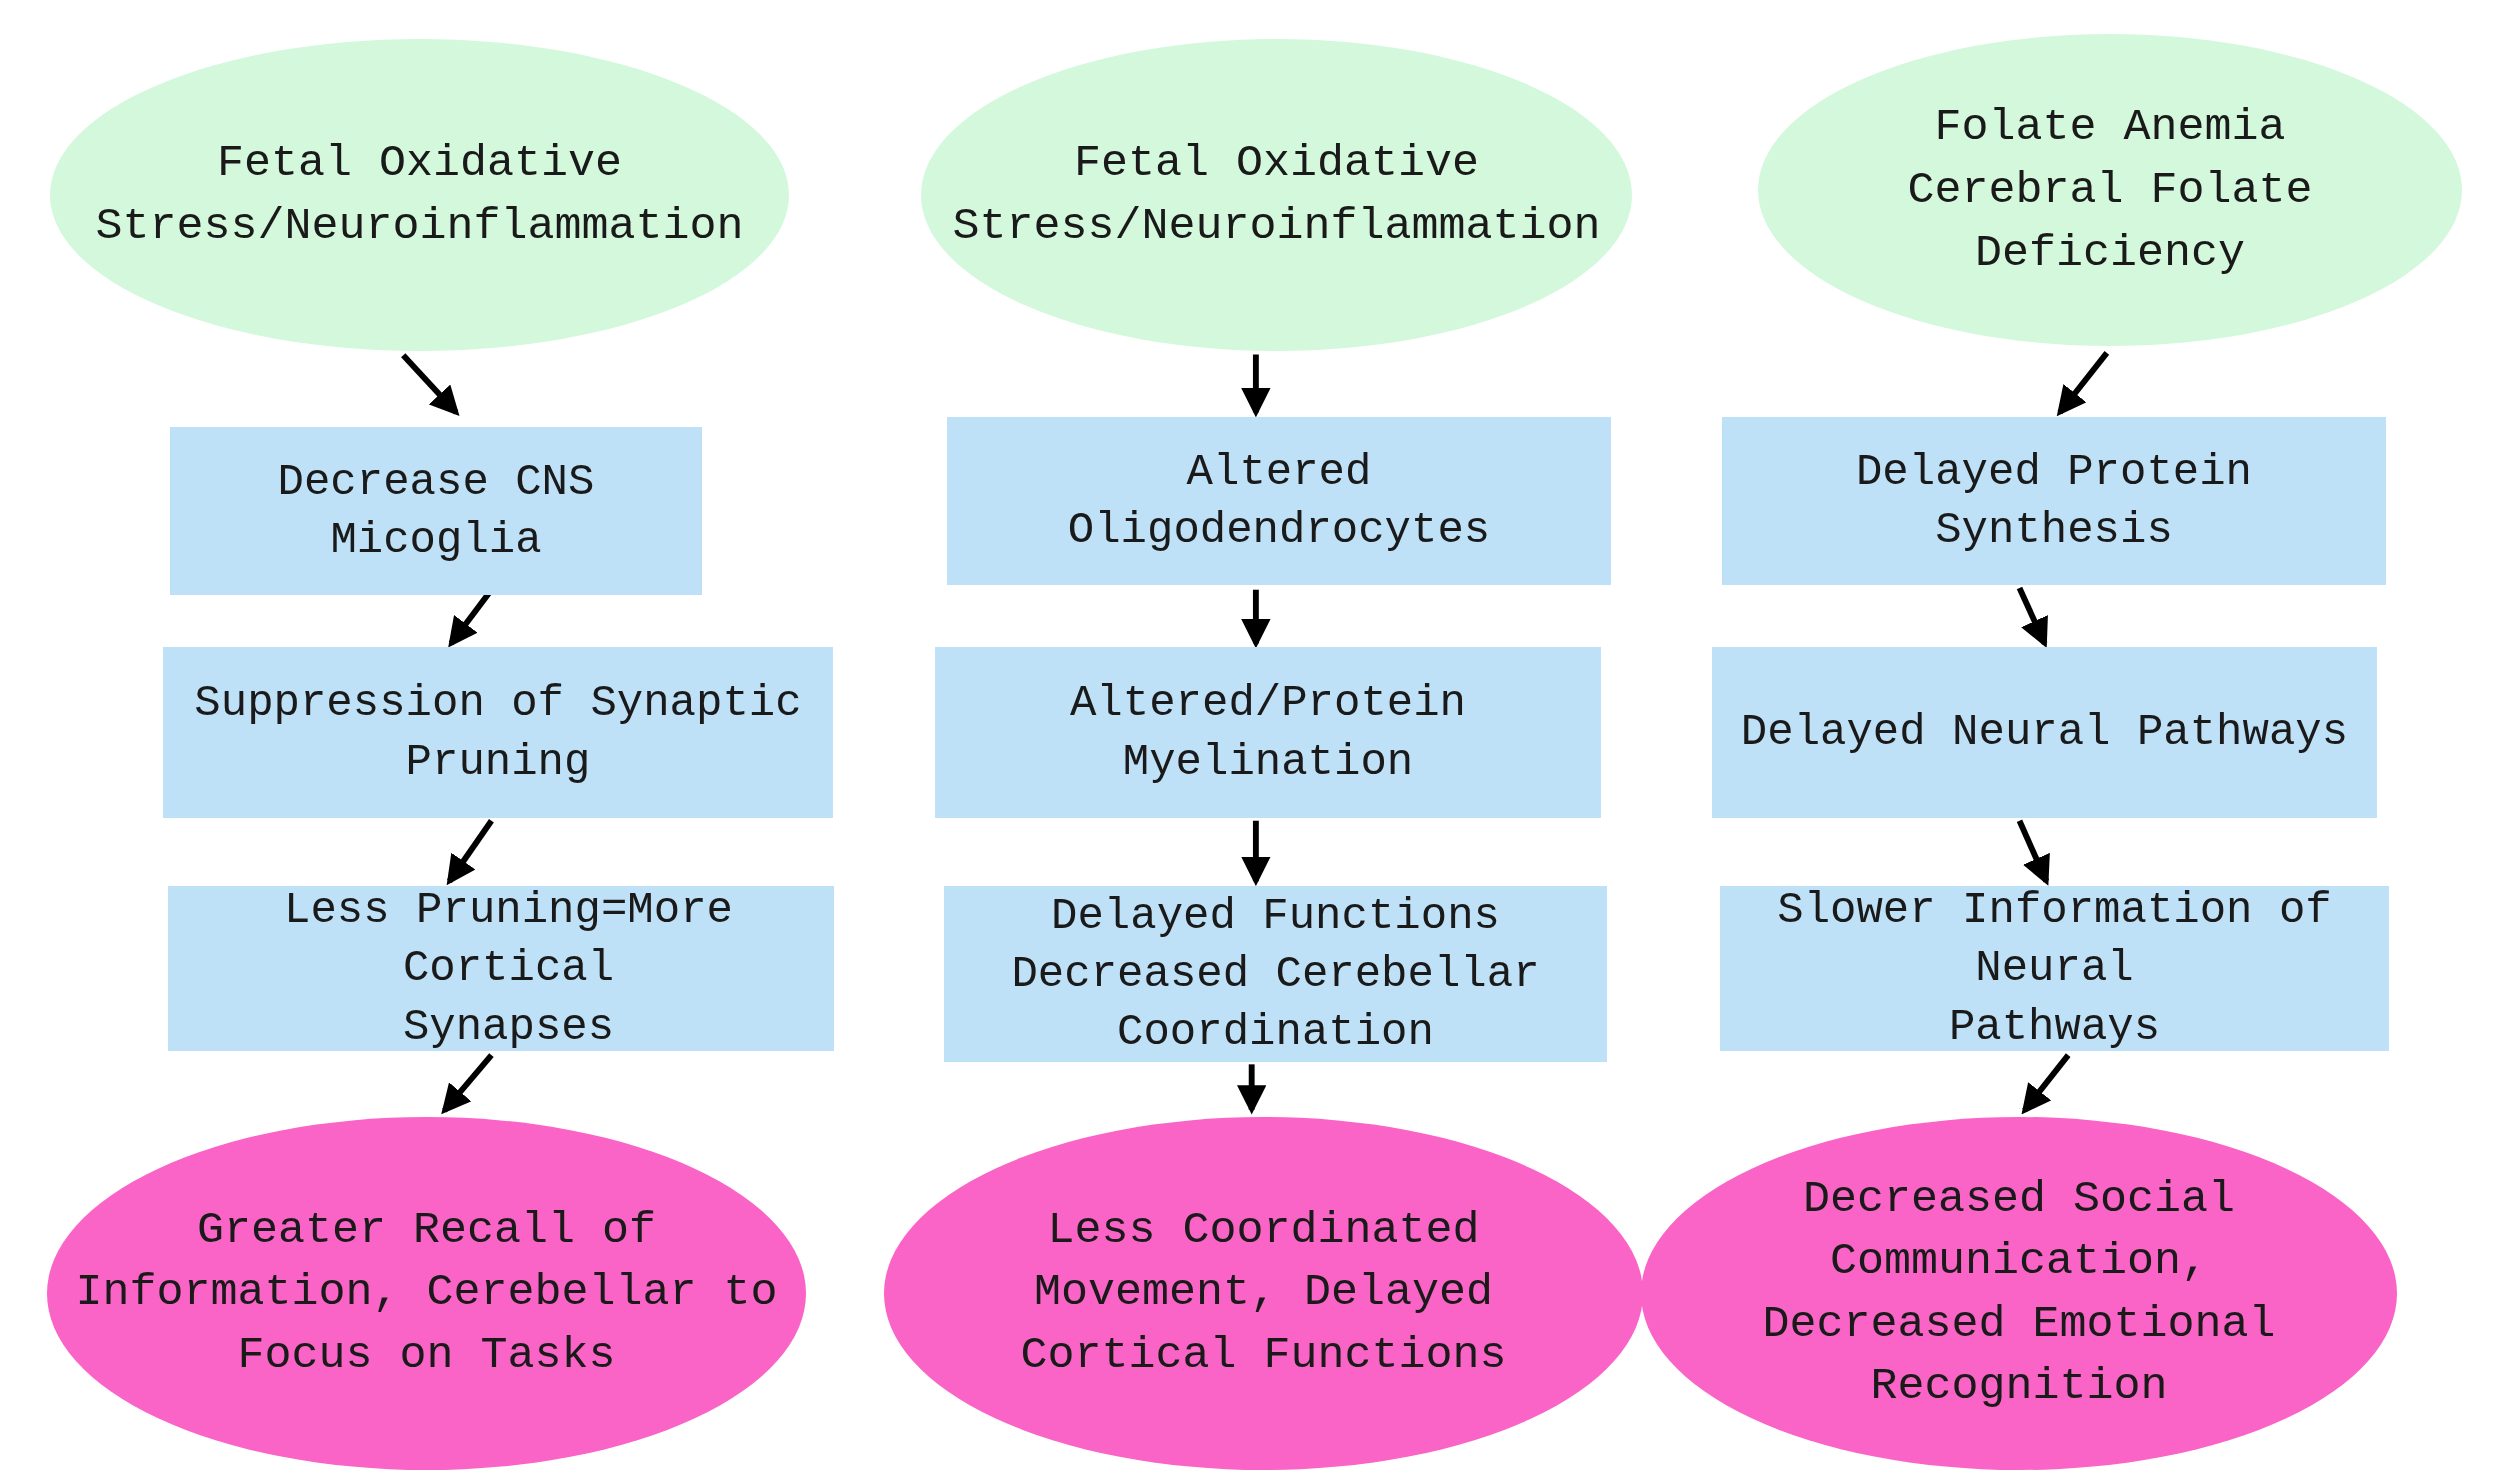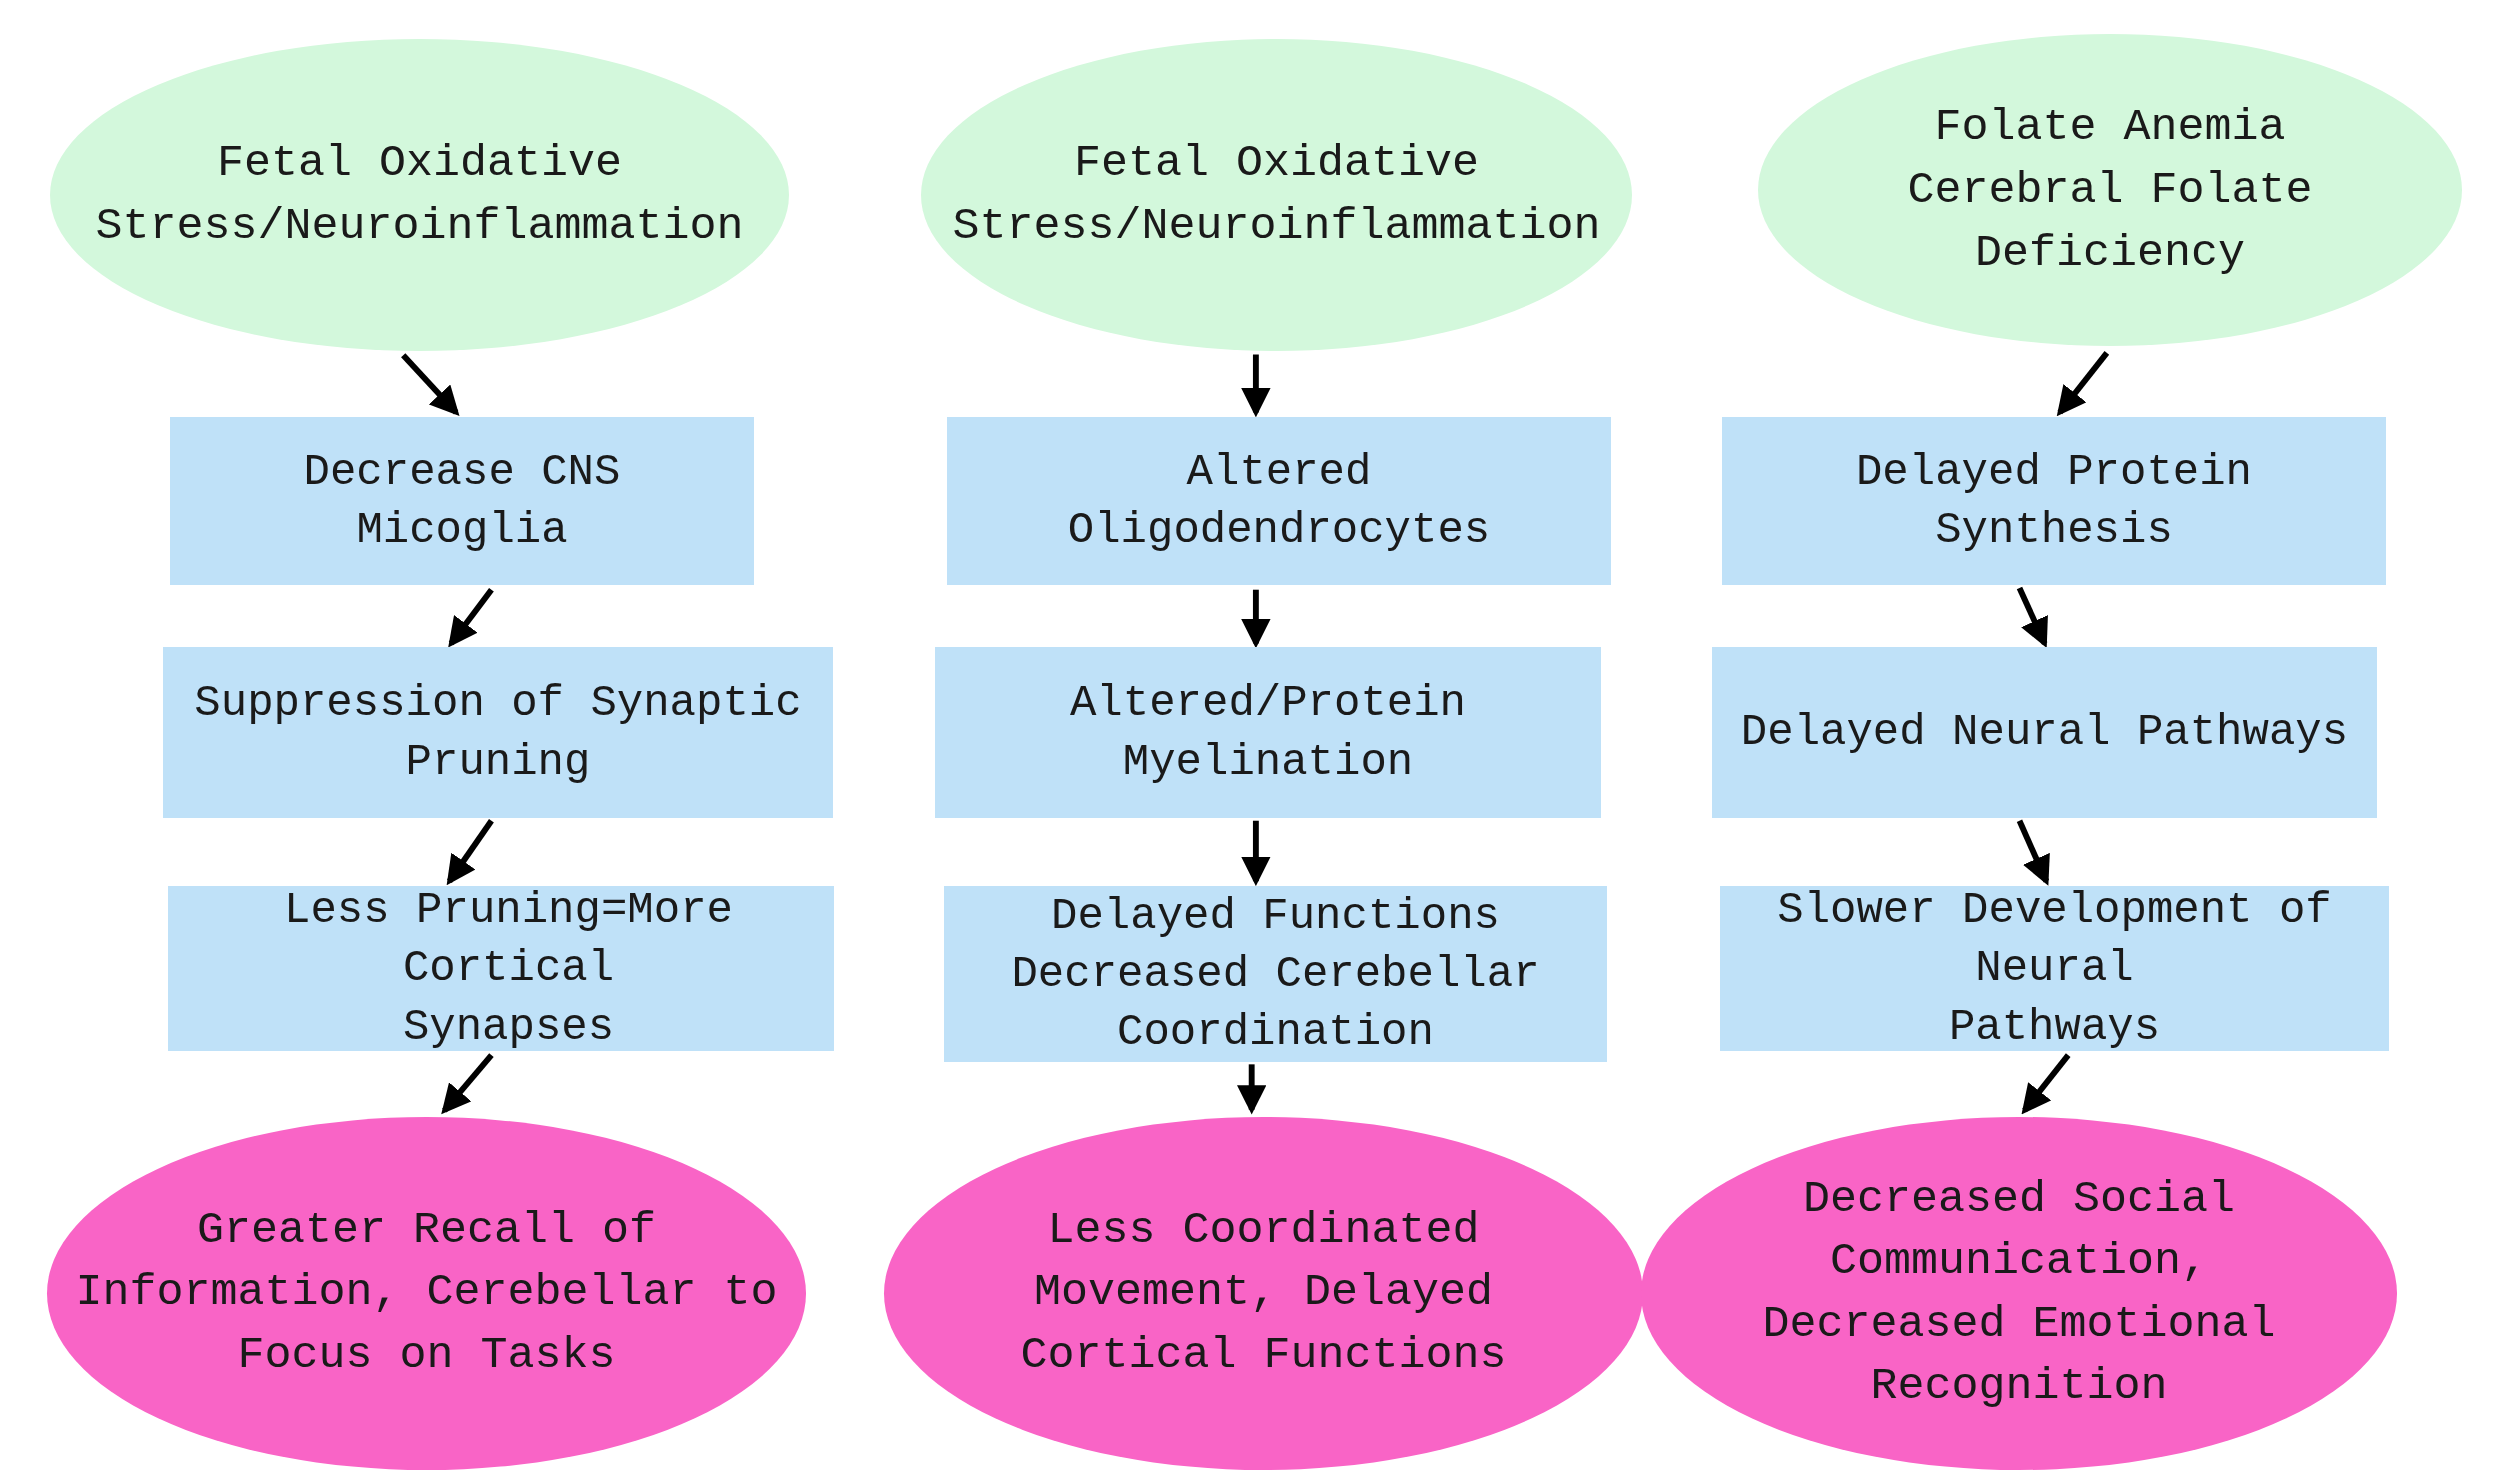--- a/index.html
+++ b/index.html
@@ -100,21 +100,21 @@
     <g>
       <line class="arrow-line" x1="2404" y1="977" x2="2436" y2="1049" marker-end="url(#ah)"></line>
     </g>
     <g>
       <line class="arrow-line" x1="2462" y1="1256" x2="2410" y2="1322" marker-end="url(#ah)"></line>
     </g>
   </svg>
 
   <div class="node ellipse source" style="left:50px; top:39px; width:739px; height:312px;">Fetal Oxidative
 Stress/Neuroinflammation</div>
-  <div class="node process" style="left:170px; top:417px; width:584px; height:168px;">Decrease CNS Micoglia</div>
+  <div class="node process" style="left:170px; top:427px; width:532px; height:168px;">Decrease CNS Micoglia</div>
   <div class="node process" style="left:163px; top:647px; width:670px; height:171px;">Suppression of Synaptic
 Pruning</div>
   <div class="node process" style="left:168px; top:886px; width:666px; height:165px;padding-left:32px;">Less Pruning=More Cortical
 Synapses</div>
   <div class="node ellipse outcome" style="left:47px; top:1117px; width:759px; height:353px;">Greater Recall of
 Information, Cerebellar to
 Focus on Tasks</div>
 
   <div class="node ellipse source" style="left:921px; top:39px; width:711px; height:312px;">Fetal Oxidative
 Stress/Neuroinflammation</div>
@@ -125,21 +125,21 @@
 Coordination</div>
   <div class="node ellipse source" style="left:1758px; top:34px; width:704px; height:312px;">Folate Anemia
 Cerebral Folate
 Deficiency</div>
 
   <div class="node ellipse outcome" style="left:884px; top:1117px; width:759px; height:353px;">Less Coordinated
 Movement, Delayed
 Cortical Functions</div>
   <div class="node process" style="left:1712px; top:647px; width:665px; height:171px;">Delayed Neural Pathways</div>
   <div class="node process" style="left:1722px; top:417px; width:664px; height:168px;">Delayed Protein Synthesis</div>
-  <div class="node process" style="left:1720px; top:886px; width:669px; height:165px;">Slower Development of  Neural
+  <div class="node process" style="left:1720px; top:886px; width:669px; height:165px;">Slower Information of  Neural
 Pathways</div>
   <div class="node ellipse outcome" style="left:1641px; top:1117px; width:756px; height:353px;">Decreased Social
 Communication,
 Decreased Emotional
 Recognition</div>
 
 </div>
 
 
 </body></html>

